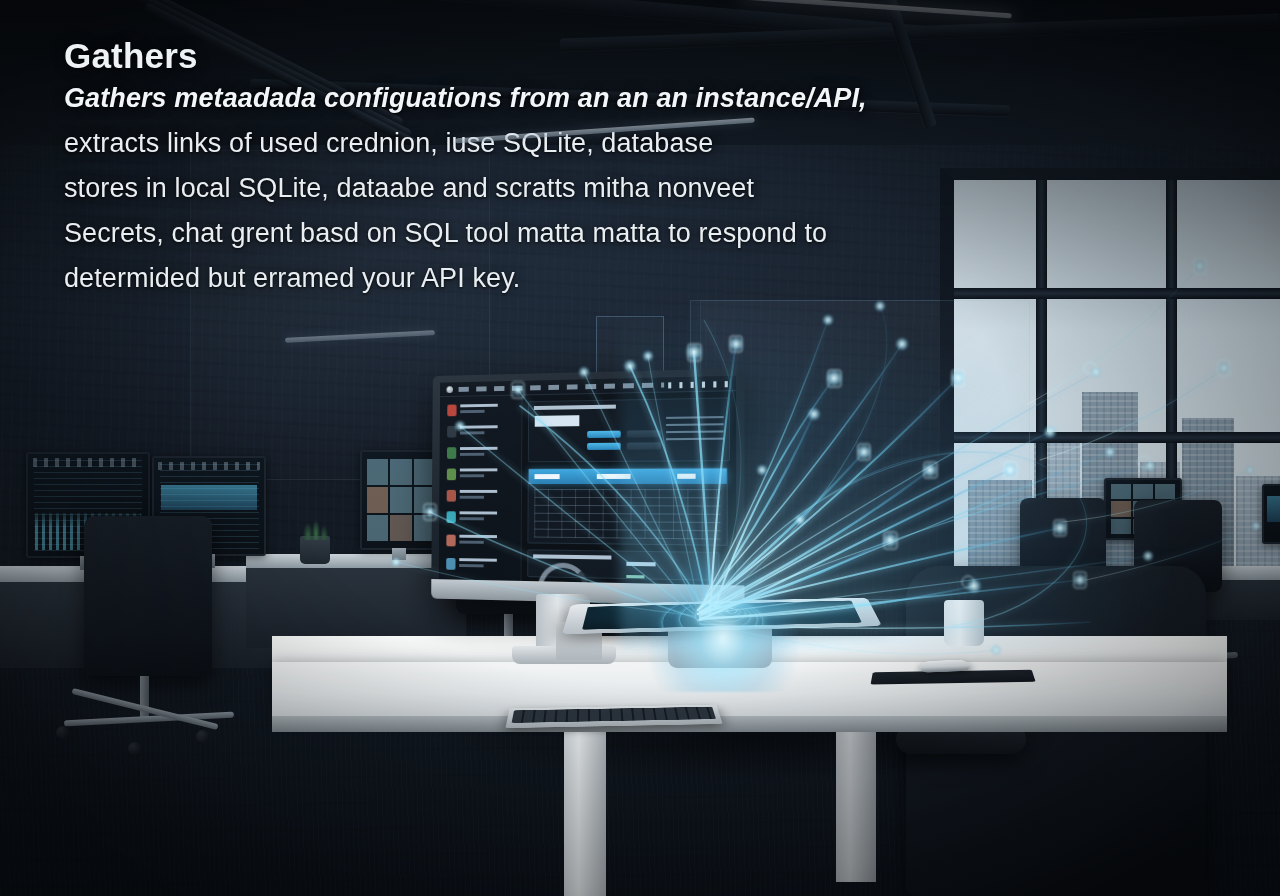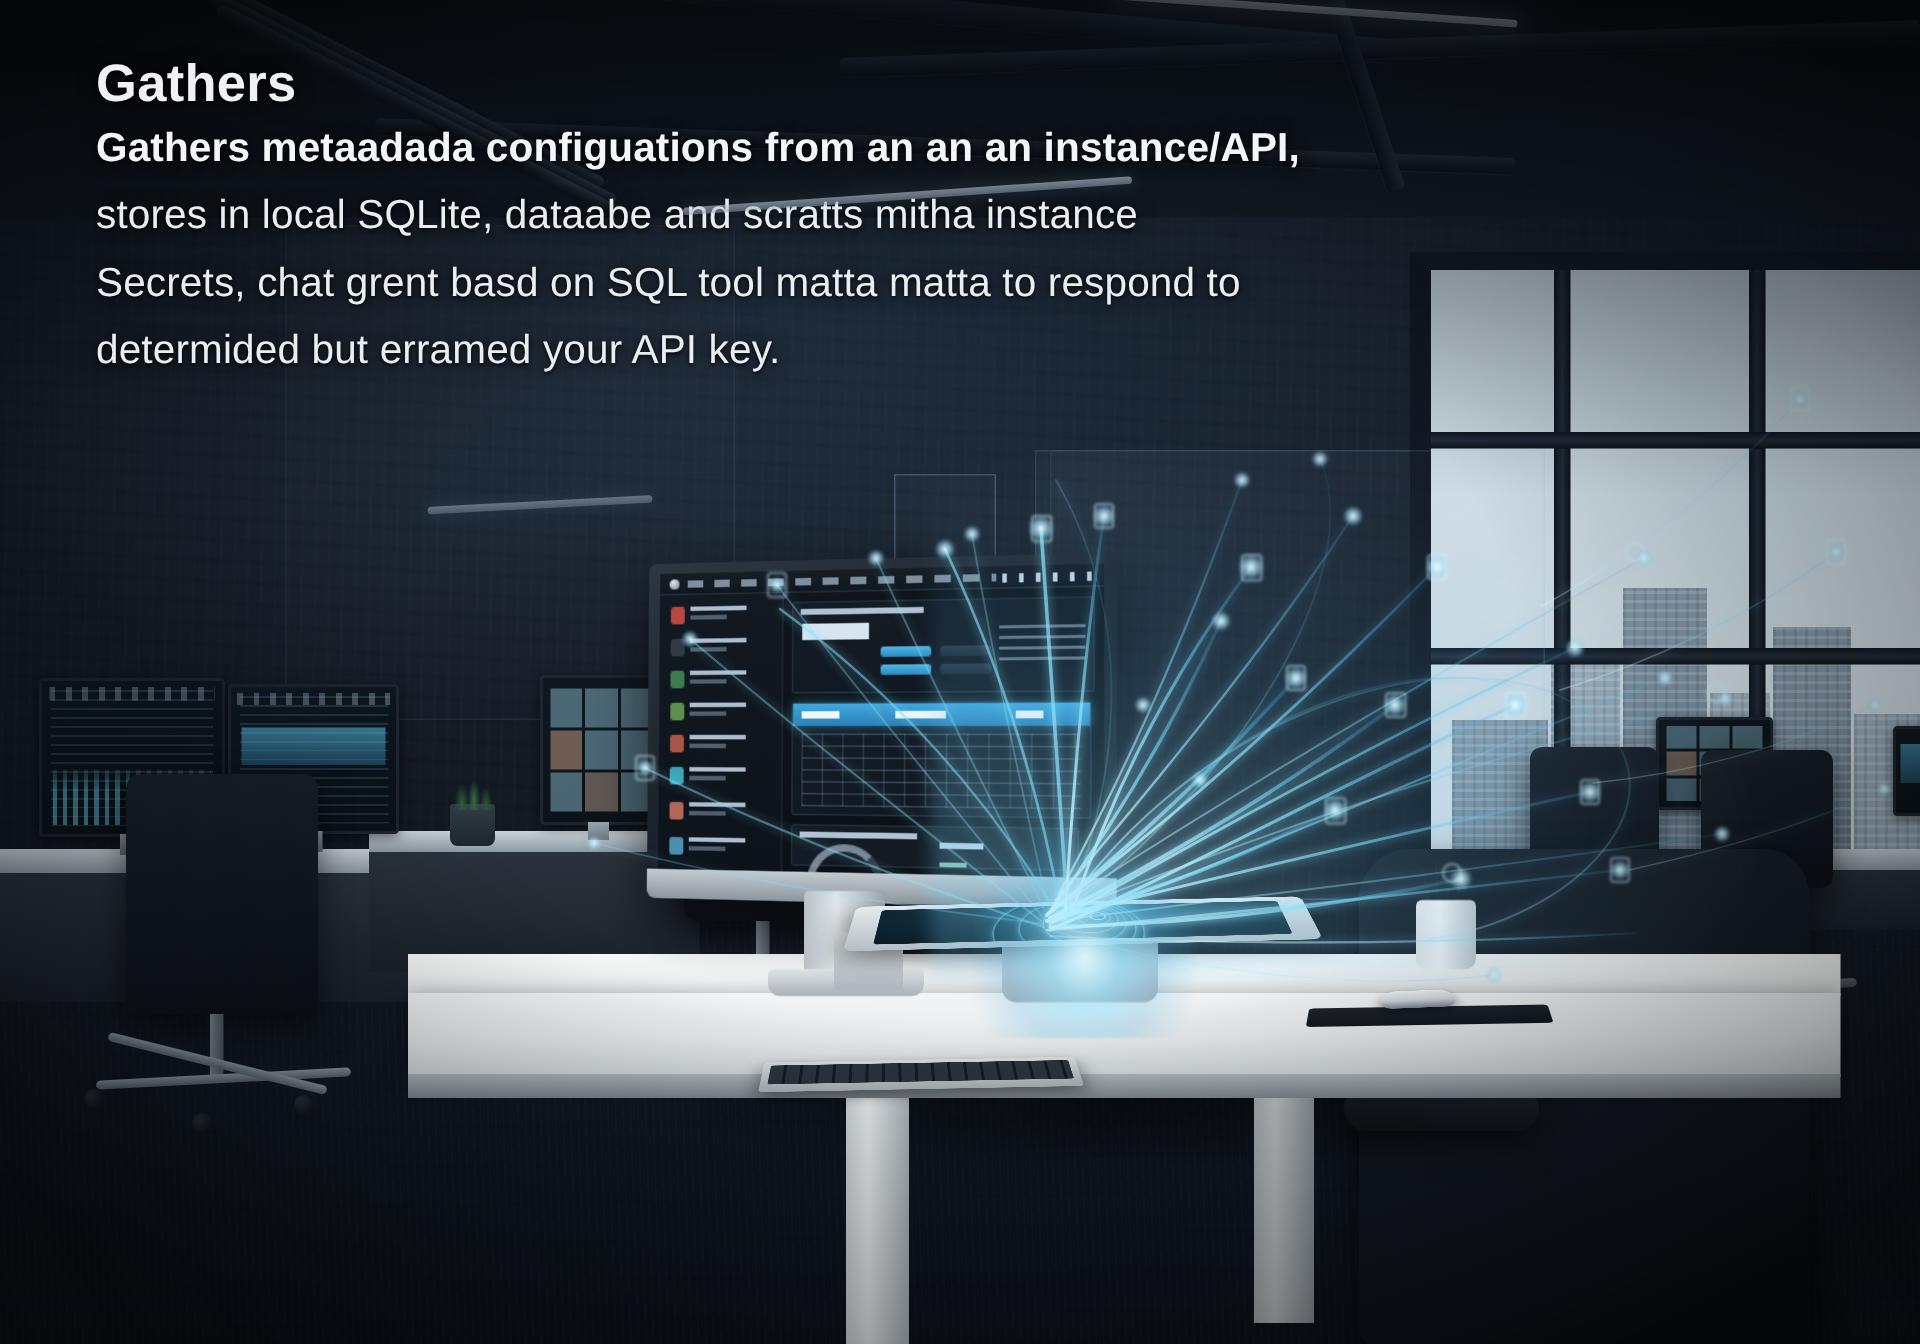--- a/index.html
+++ b/index.html
@@ -415,21 +415,21 @@
   .heading{
     font-size:35px; font-weight:bold; color:#eef2f5; letter-spacing:.2px;
     text-shadow:0 1px 3px rgba(0,0,0,.75), 0 0 14px rgba(0,0,0,.45);
     line-height:1.15;
   }
   .body-line{
     font-size:27px; color:#e9eef2; line-height:45px; letter-spacing:.1px;
     text-shadow:0 1px 3px rgba(0,0,0,.8), 0 0 12px rgba(0,0,0,.5);
     white-space:nowrap;
   }
-  .body-line.strong{ font-weight:bold; color:#f3f6f8; }
+  .body-line.strong{ font-weight:bold; color:#f3f6f8;font-style:italic; }
 
   .vignette{
     position:absolute; inset:0; pointer-events:none;
     background:radial-gradient(ellipse 820px 560px at 50% 48%, rgba(0,0,0,0) 45%, rgba(0,0,0,.30) 82%, rgba(0,0,0,.52) 100%);
   }
   .top-fade{
     position:absolute; left:0; top:0; width:1280px; height:330px; pointer-events:none;
     background:linear-gradient(180deg, rgba(8,12,17,.62) 0%, rgba(8,12,17,.30) 48%, rgba(8,12,17,0) 100%);
   }
 </style>
@@ -824,18 +824,19 @@
   </svg>
 
   <div class="core-glow"></div>
 
   <div class="top-fade"></div>
   <div class="vignette"></div>
 
   <div class="text-block">
     <div class="heading">Gathers</div>
     <div class="body-line strong">Gathers metaadada configuations from an an an instance/API,</div>
-    <div class="body-line">stores in local SQLite, dataabe and scratts mitha instance</div>
+    <div class="body-line">extracts links of used crednion, iuse SQLite, database</div>
+    <div class="body-line">stores in local SQLite, dataabe and scratts mitha nonveet</div>
     <div class="body-line">Secrets, chat grent basd on SQL tool matta matta to respond to</div>
     <div class="body-line">determided but erramed your API key.</div>
   </div>
 
 </div>
 
 </body></html>

